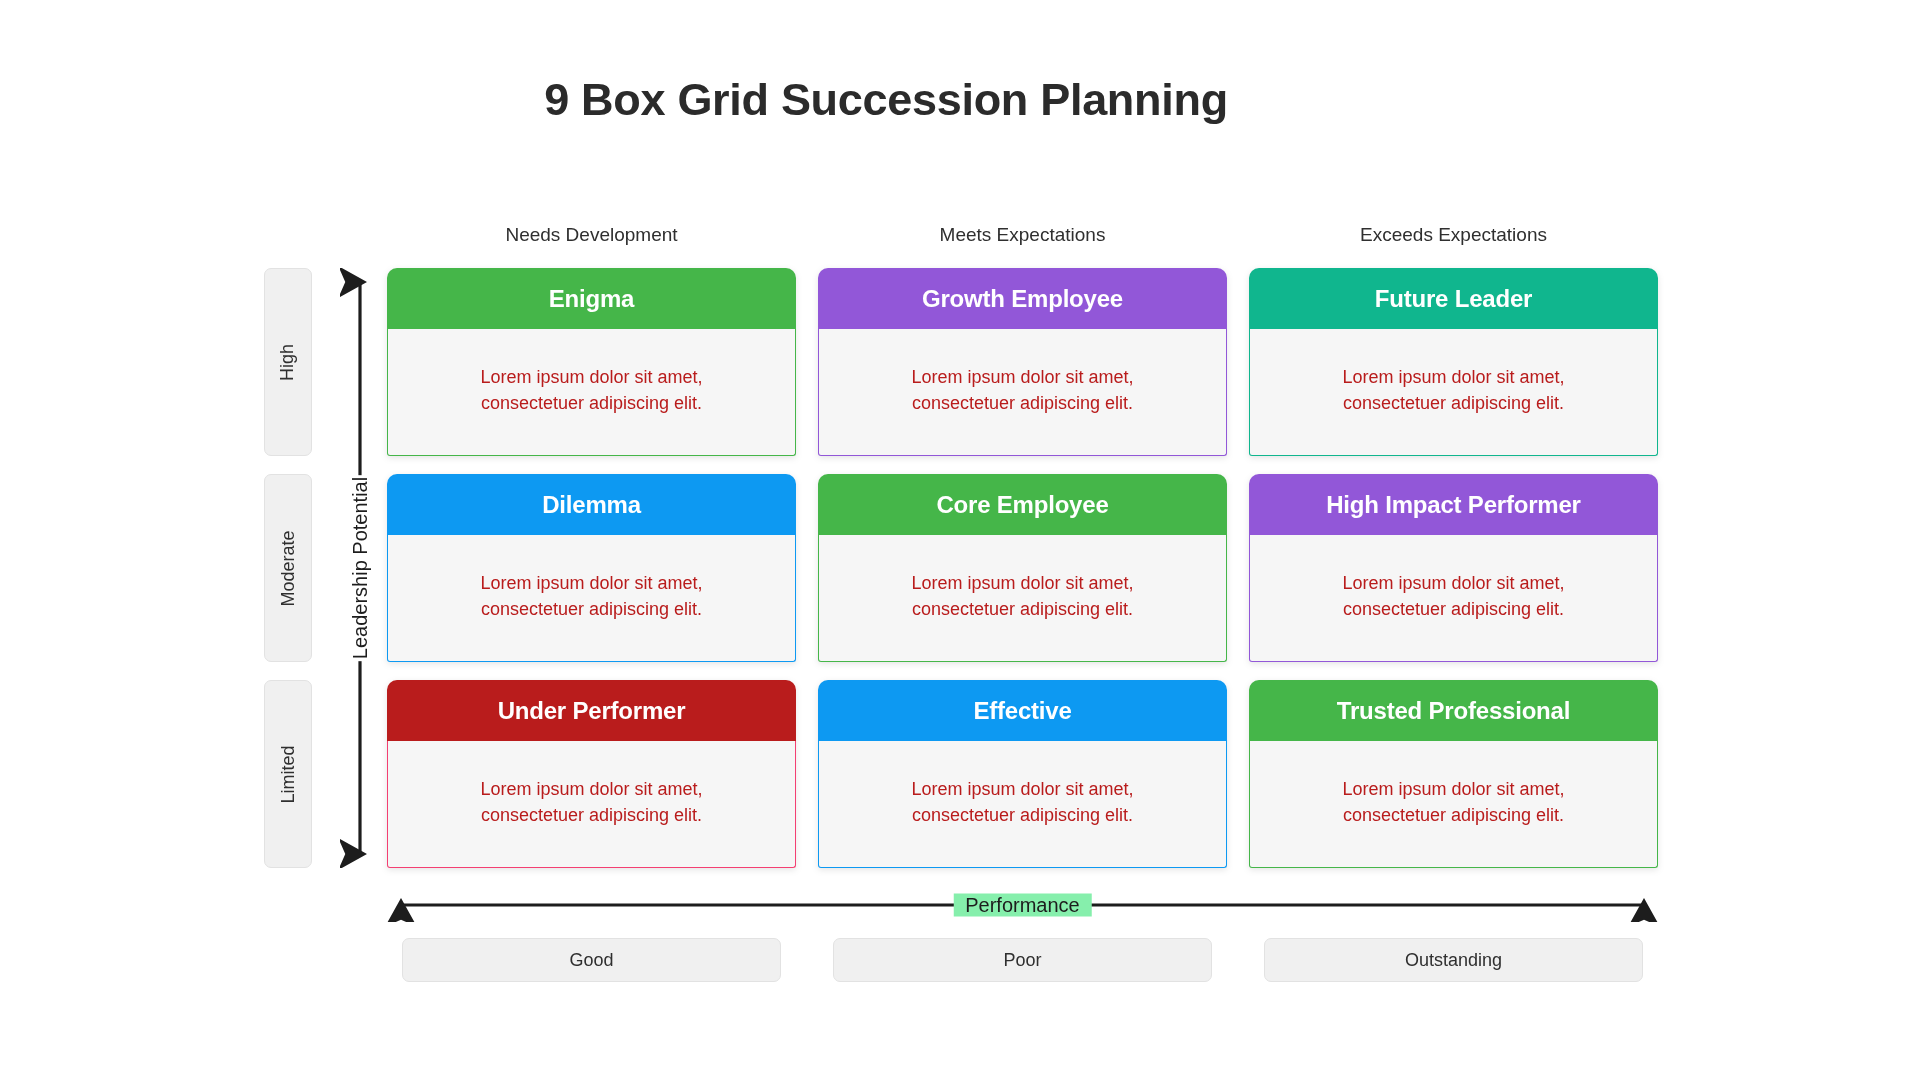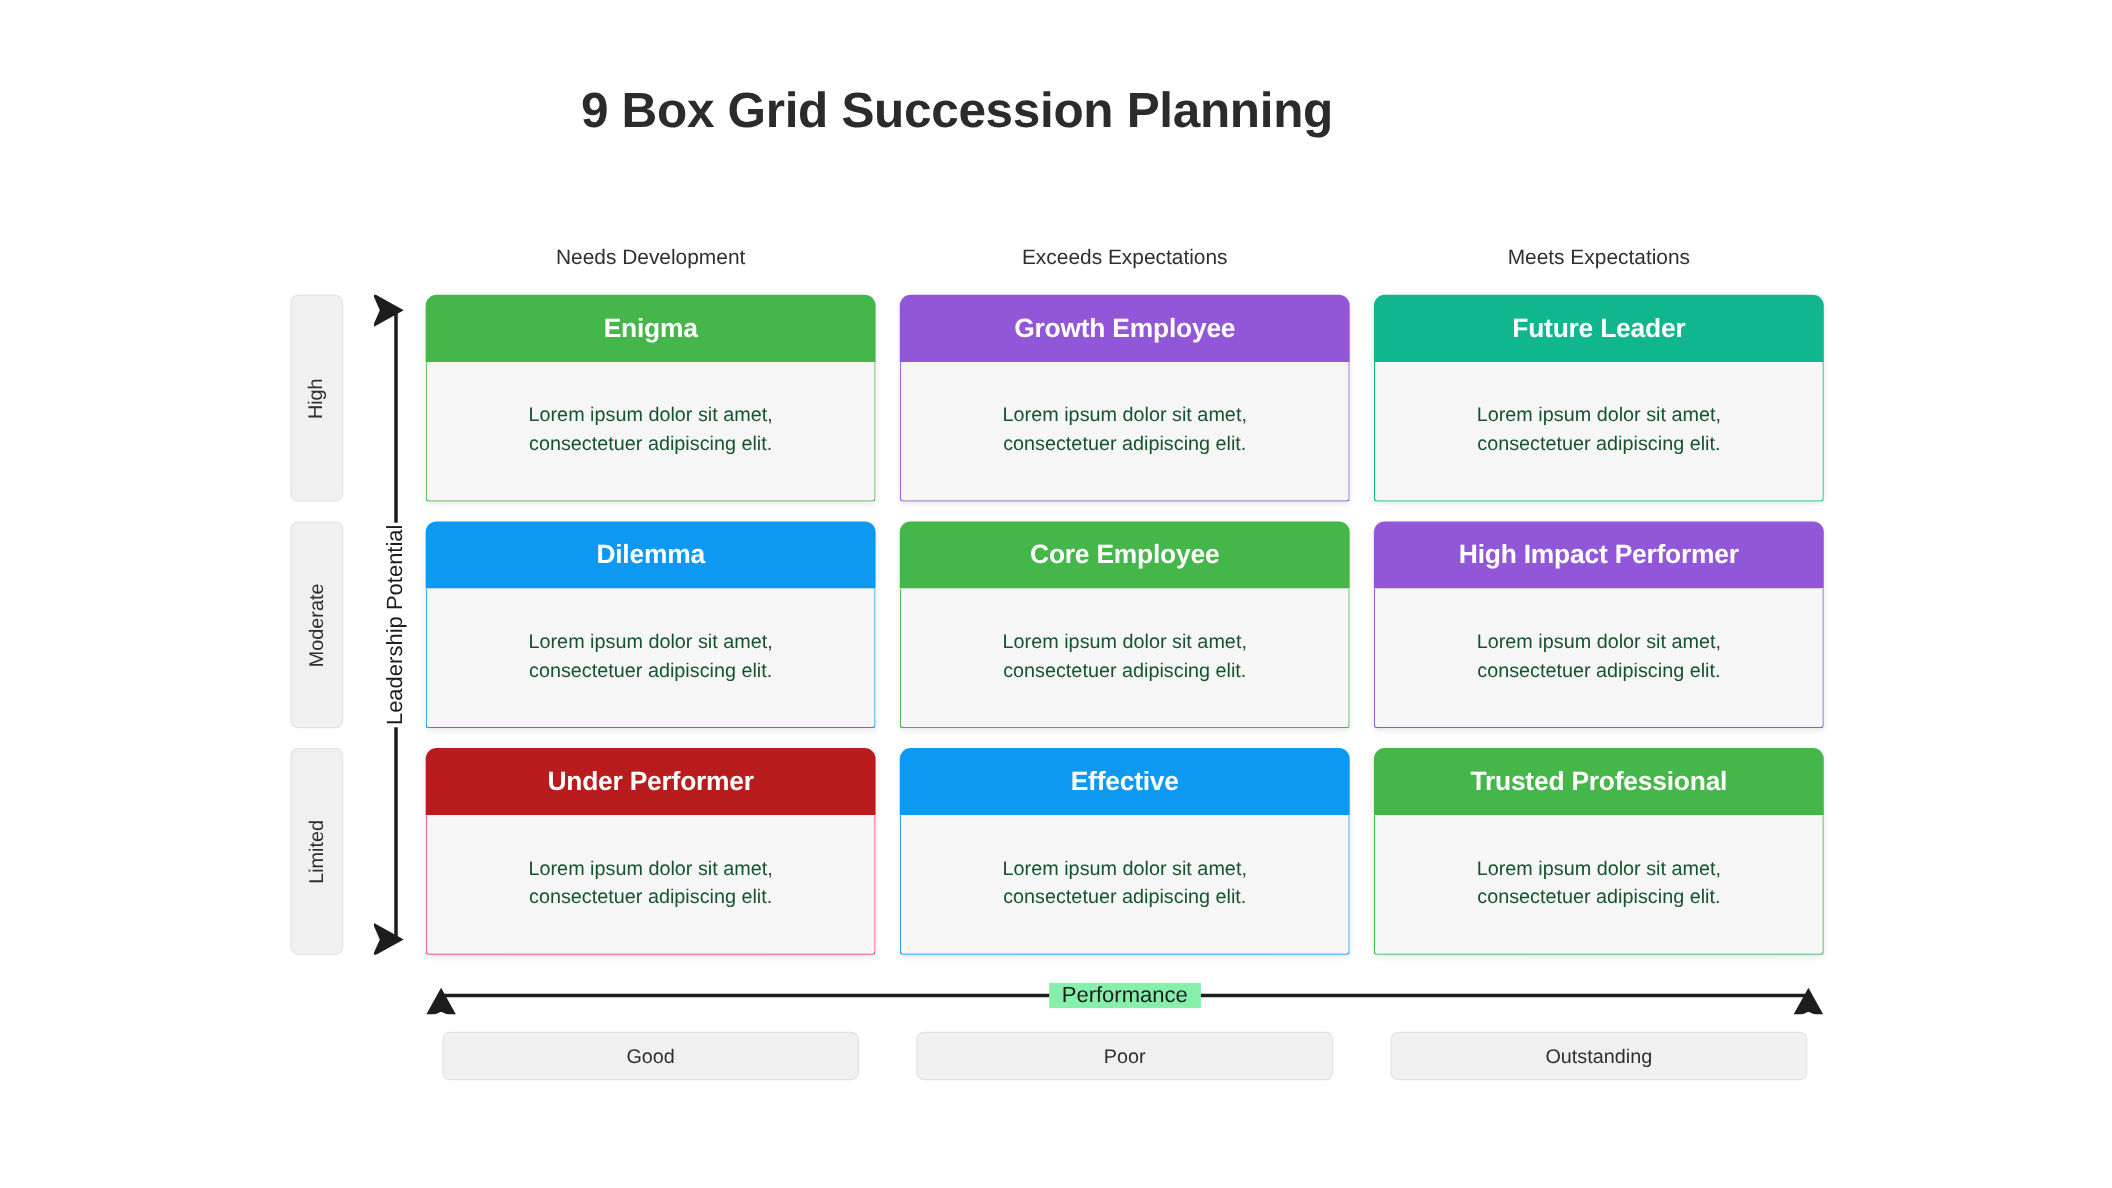--- a/index.html
+++ b/index.html
@@ -14,21 +14,21 @@
     position: relative;
     width: 1920px;
     height: 1080px;
     background: #ffffff;
   }
 
   
   .title {
     position: absolute;
     top: 74px;
-    left: 0;
+    left: 16px;
     width: 1740px;
     text-align: center;
     font-size: 45px;
     font-weight: bold;
     color: #2b2b2b;
     letter-spacing: -0.3px;
   }
 
   
   .col-headers {
@@ -88,21 +88,21 @@
     border-bottom: 1px solid;
     border-radius: 0 0 3px 3px;
     display: flex;
     align-items: center;
     justify-content: center;
     padding: 4px 22px 6px 22px;
   }
   .cell-body-text {
     font-size: 18px;
     line-height: 1.42;
-    color: #14532d;
+    color: #b91c1c;
     text-align: center;
     max-width: 280px;
   }
 
   
   .y-labels {
     position: absolute;
     top: 268px;
     left: 264px;
     width: 48px;
@@ -191,22 +191,22 @@
 </style>
 </head>
 <body>
 
 <div id="page">
 
   <div class="title">9 Box Grid Succession Planning</div>
 
   <div class="col-headers">
     <div class="col-header">Needs Development</div>
+    <div class="col-header">Meets Expectations</div>
     <div class="col-header">Exceeds Expectations</div>
-    <div class="col-header">Meets Expectations</div>
   </div>
 
   <div class="y-labels">
     <div class="y-label-box">
       <span>High</span>
     </div>
     <div class="y-label-box">
       <span>Moderate</span>
     </div>
     <div class="y-label-box">

